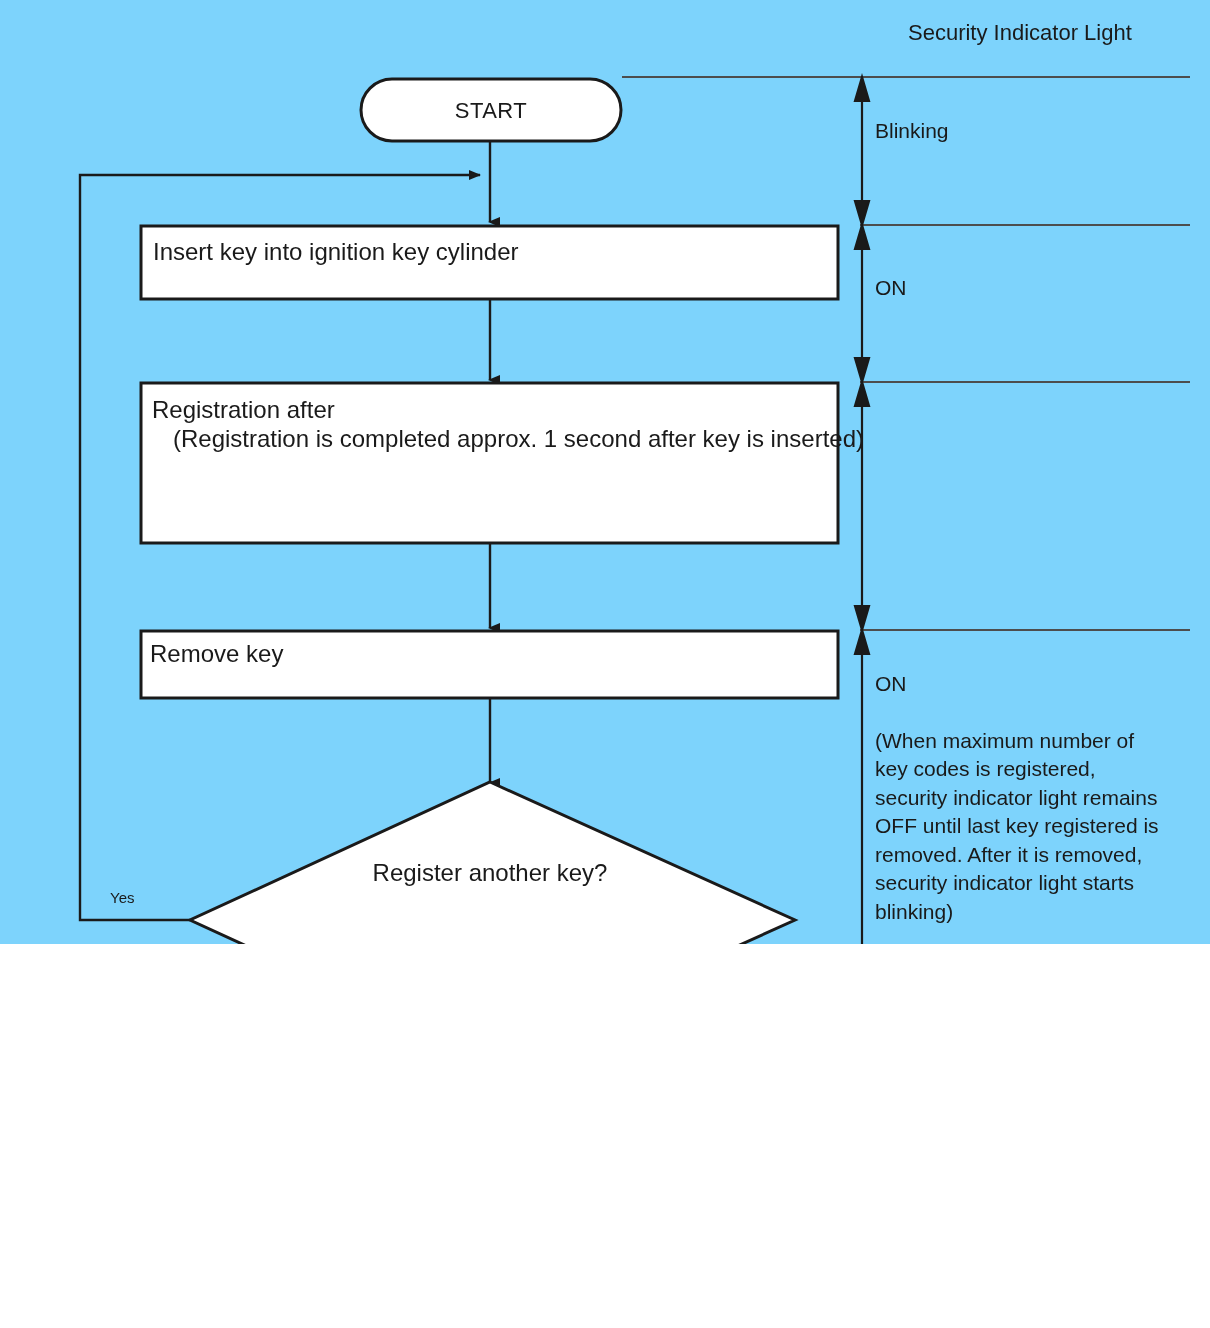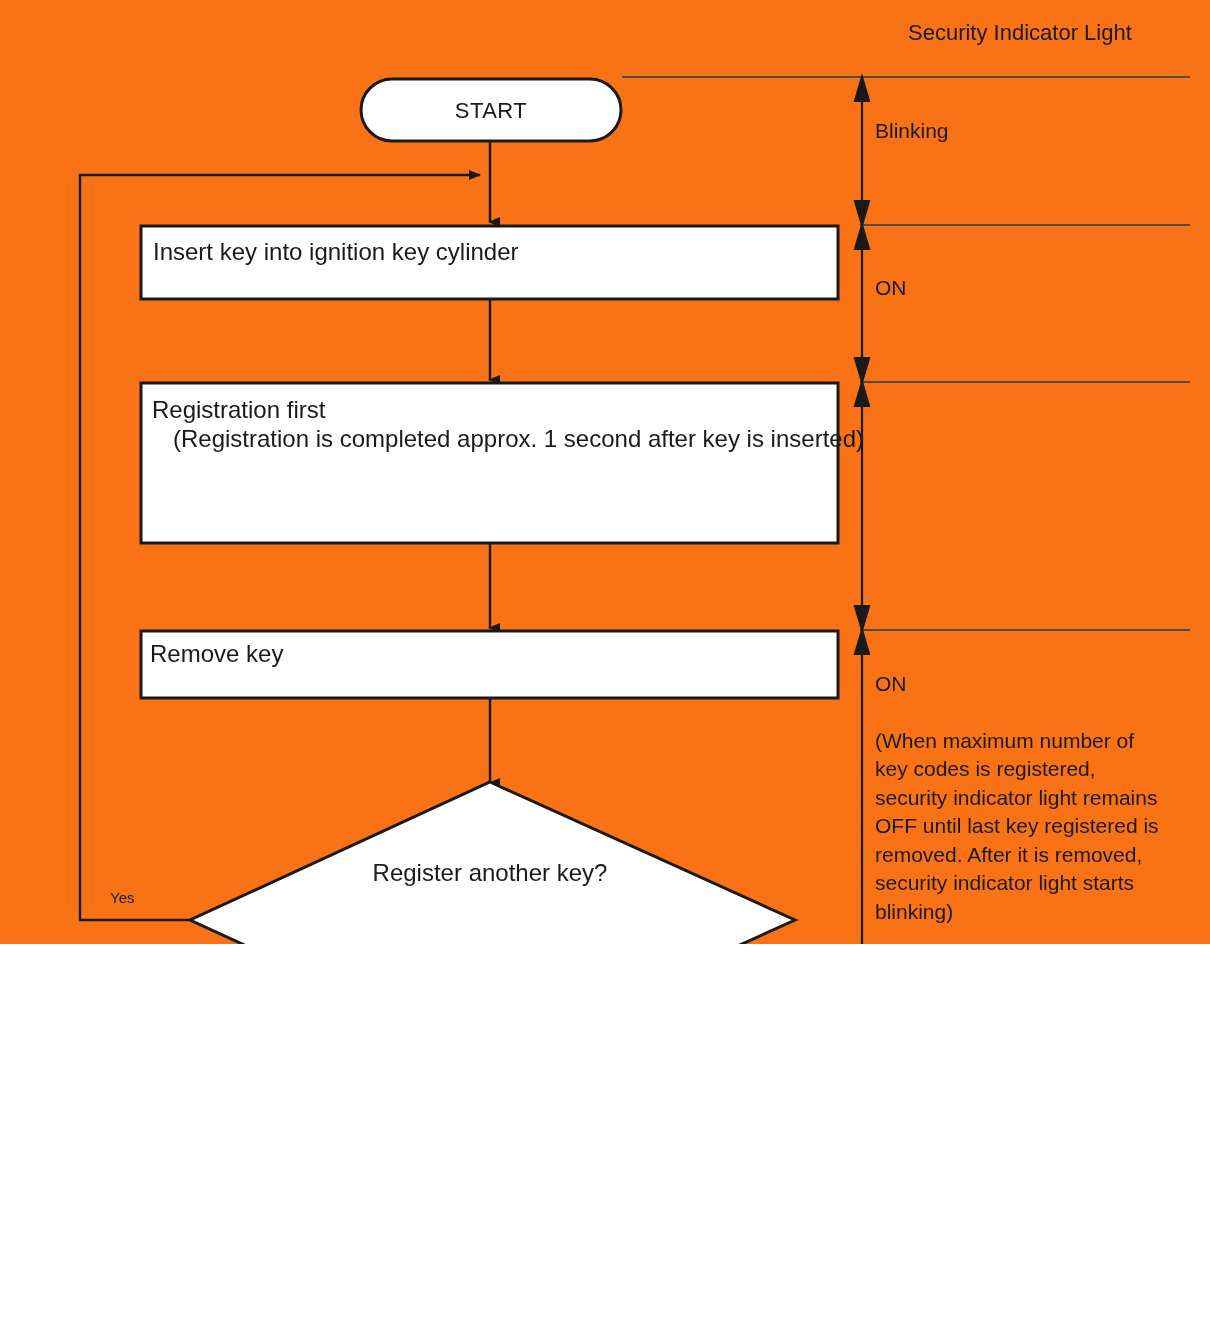--- a/index.html
+++ b/index.html
@@ -9,21 +9,21 @@
     background: #ffffff;
   }
   body {
     font-family: "Liberation Sans", sans-serif;
     color: #1a1a1a;
   }
   #page {
     position: relative;
     width: 1210px;
     height: 944px;
-    background: #f97316;
+    background: #7dd3fc;
     overflow: hidden;
   }
   #flow-svg {
     position: absolute;
     left: 0;
     top: 0;
     width: 1210px;
     height: 1328px;
   }
   .lbl {
@@ -127,21 +127,21 @@
 
     <rect x="361" y="1143" width="260" height="62" rx="31" ry="31" fill="#ffffff" stroke="#1a1a1a" stroke-width="3"></rect>
   </svg>
 
   <div class="lbl" id="header-title" style="left:908px; top:19px;">Security Indicator Light</div>
 
   <div class="lbl lbl-center" id="start-label" style="left:361px; top:97px; width:260px;">START</div>
 
   <div class="lbl" style="left:153px; top:238px;">Insert key into ignition key cylinder</div>
 
-  <div class="lbl" style="left:152px; top:396px;">Registration first</div>
+  <div class="lbl" style="left:152px; top:396px;">Registration after</div>
   <div class="lbl" style="left:152px; top:425px;margin-left:21px;">(Registration is completed approx. 1 second after key is inserted)</div>
 
   <div class="lbl" style="left:150px; top:640px;">Remove key</div>
 
   <div class="lbl lbl-center" style="left:340px; top:859px; width:300px;">Register another key?</div>
 
   <div class="lbl branch-label" style="left:110px; top:884px;">Yes</div>
   <div class="lbl branch-label" style="left:501px; top:1072px;">No</div>
 
   <div class="lbl lbl-center" id="end-label" style="left:361px; top:1161px; width:260px;">END</div>

